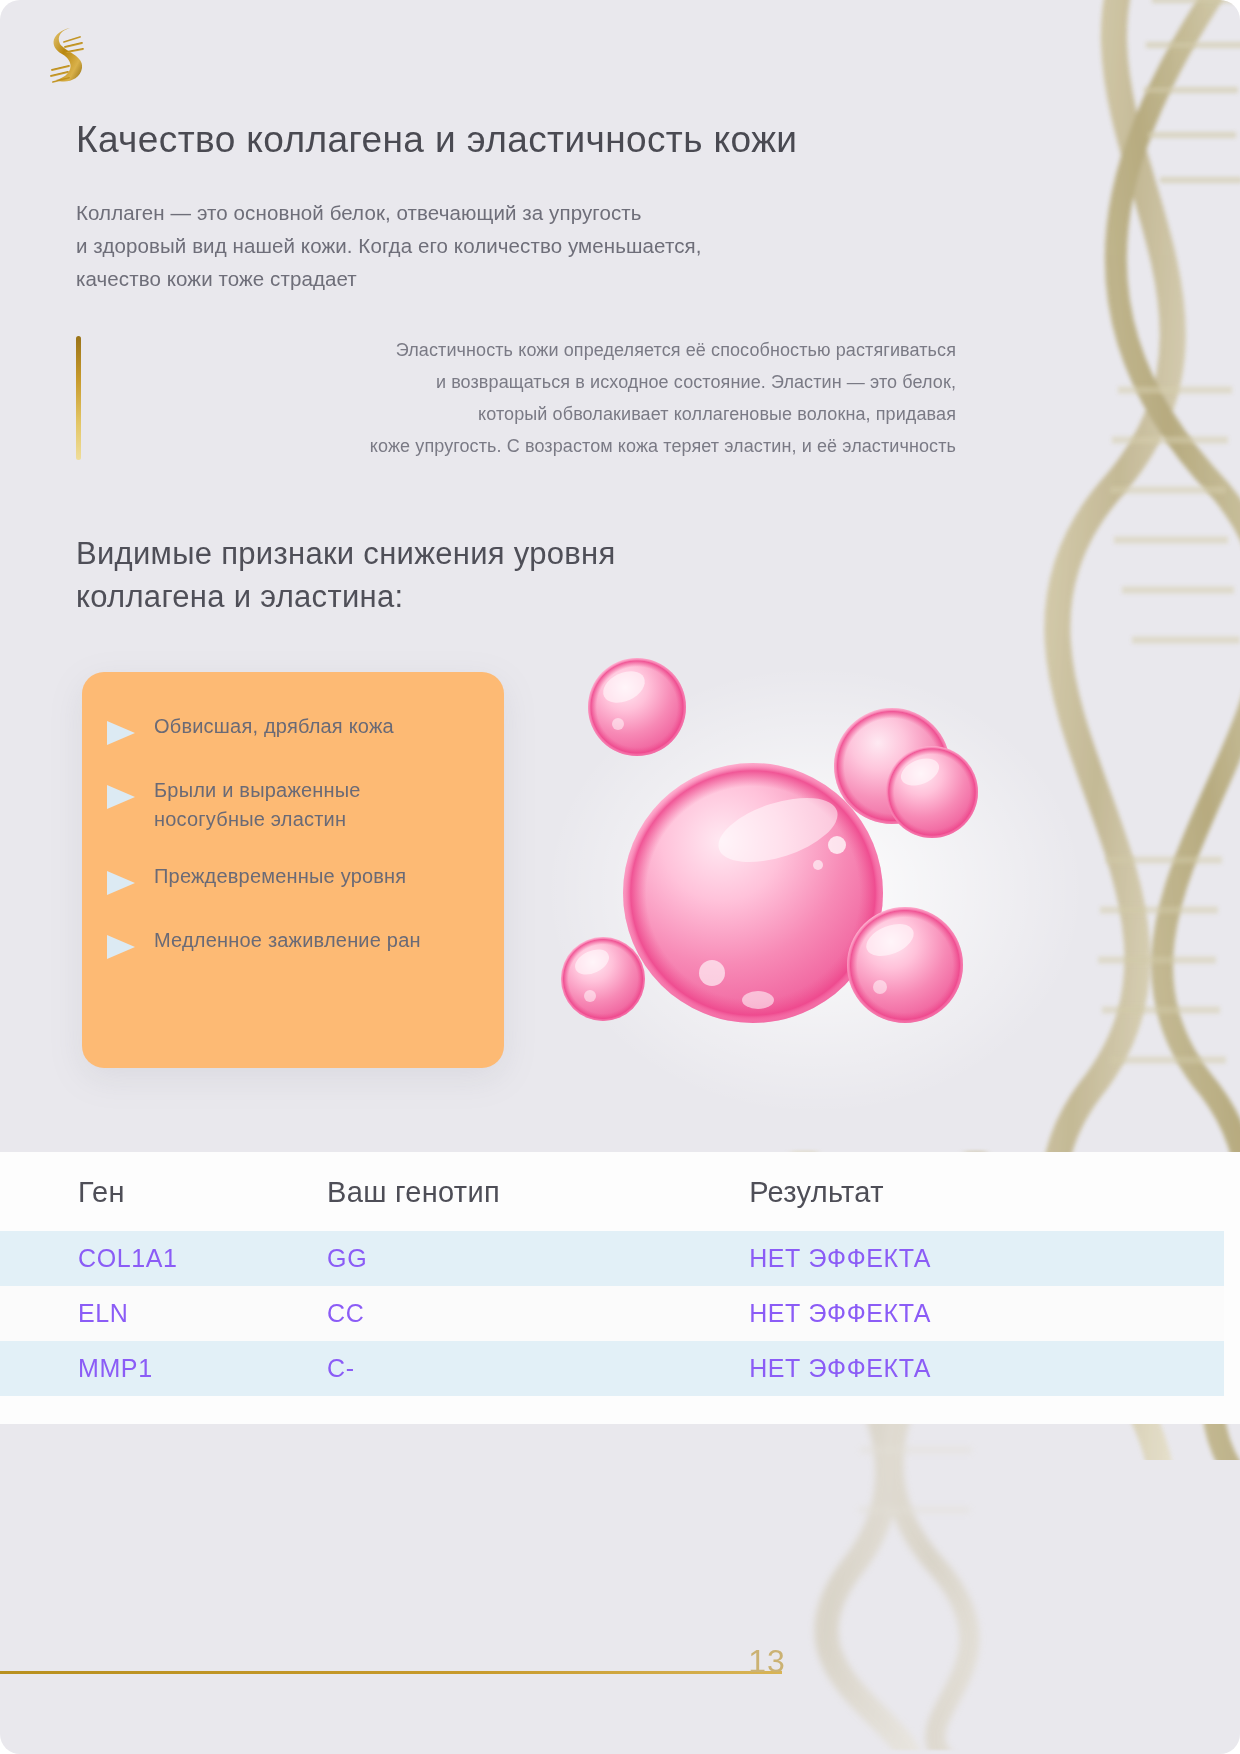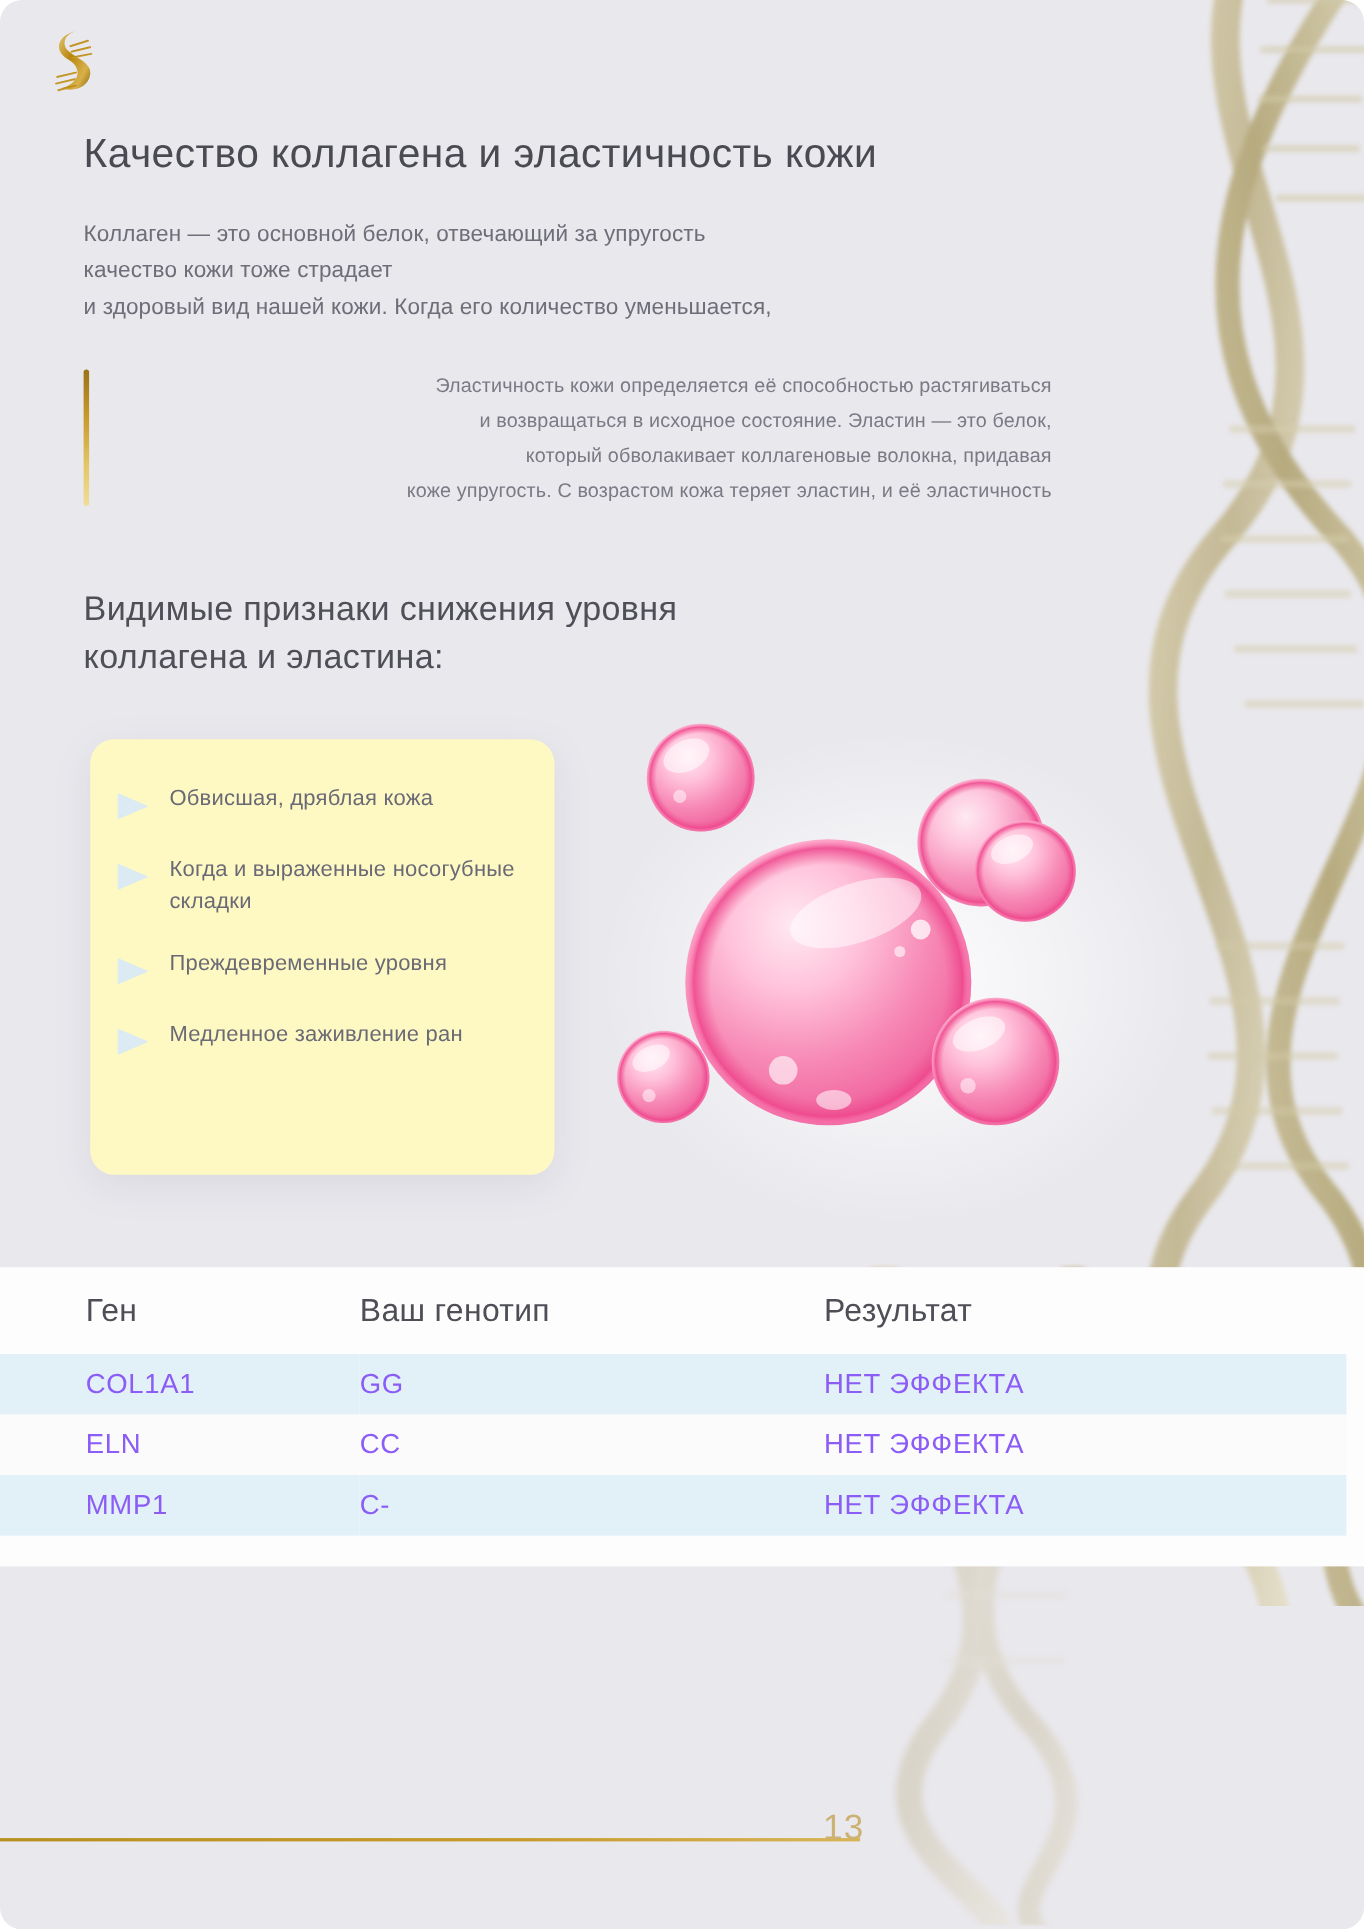--- a/index.html
+++ b/index.html
@@ -117,21 +117,21 @@
   }
   .subtitle span { display: block; }
 
   
   .signs-card {
     position: absolute;
     left: 82px;
     top: 672px;
     width: 422px;
     height: 396px;
-    background: #fef9c3;
+    background: #fdba74;
     border-radius: 22px;
     box-shadow: 0 10px 34px rgba(120,120,140,.13);
     padding: 40px 30px 30px 22px;
   }
   .sign-item {
     display: flex;
     align-items: flex-start;
     margin-bottom: 28px;
   }
   .sign-item:last-child { margin-bottom: 0; }
@@ -322,22 +322,22 @@
         <line x1="15" y1="54" x2="32" y2="50"></line>
         <line x1="17" y1="60" x2="33" y2="56"></line>
       </g>
     </svg>
   </div>
 
   <h1 class="title">Качество коллагена и эластичность кожи</h1>
 
   <div class="intro">
     <span>Коллаген — это основной белок, отвечающий за упругость</span>
+    <span>и здоровый вид нашей кожи. Когда его количество уменьшается,</span>
     <span>качество кожи тоже страдает</span>
-    <span>и здоровый вид нашей кожи. Когда его количество уменьшается,</span>
   </div>
 
   <div class="quote">
     <span>Эластичность кожи определяется её способностью растягиваться</span>
     <span>и возвращаться в исходное состояние. Эластин — это белок,</span>
     <span>который обволакивает коллагеновые волокна, придавая</span>
     <span>коже упругость. С возрастом кожа теряет эластин, и её эластичность</span>
   </div>
 
   <h2 class="subtitle">
@@ -355,21 +355,21 @@
       </span>
       <span class="sign-text">Обвисшая, дряблая кожа</span>
     </div>
 
     <div class="sign-item">
       <span class="tri-icon">
         <svg viewBox="0 0 34 30">
             <polygon points="3,3 31,15 3,27" fill="#dceaf3"></polygon>
           </svg>
       </span>
-      <span class="sign-text">Когда и выраженные носогубные складки</span>
+      <span class="sign-text">Брыли и выраженные носогубные эластин</span>
     </div>
 
     <div class="sign-item">
       <span class="tri-icon">
         <svg viewBox="0 0 34 30">
             <polygon points="3,3 31,15 3,27" fill="#dceaf3"></polygon>
           </svg>
       </span>
       <span class="sign-text">Преждевременные уровня</span>
     </div>

